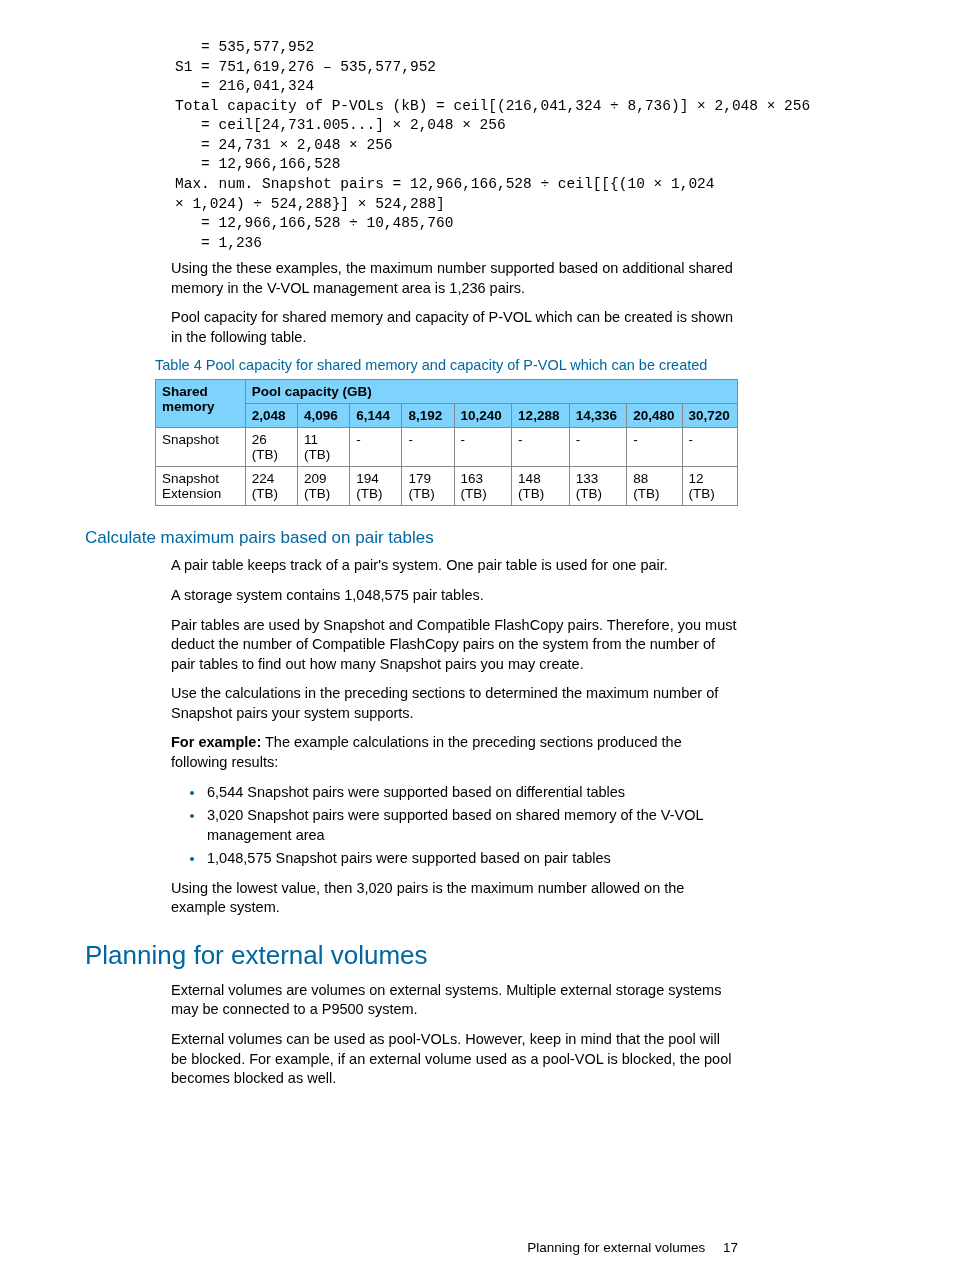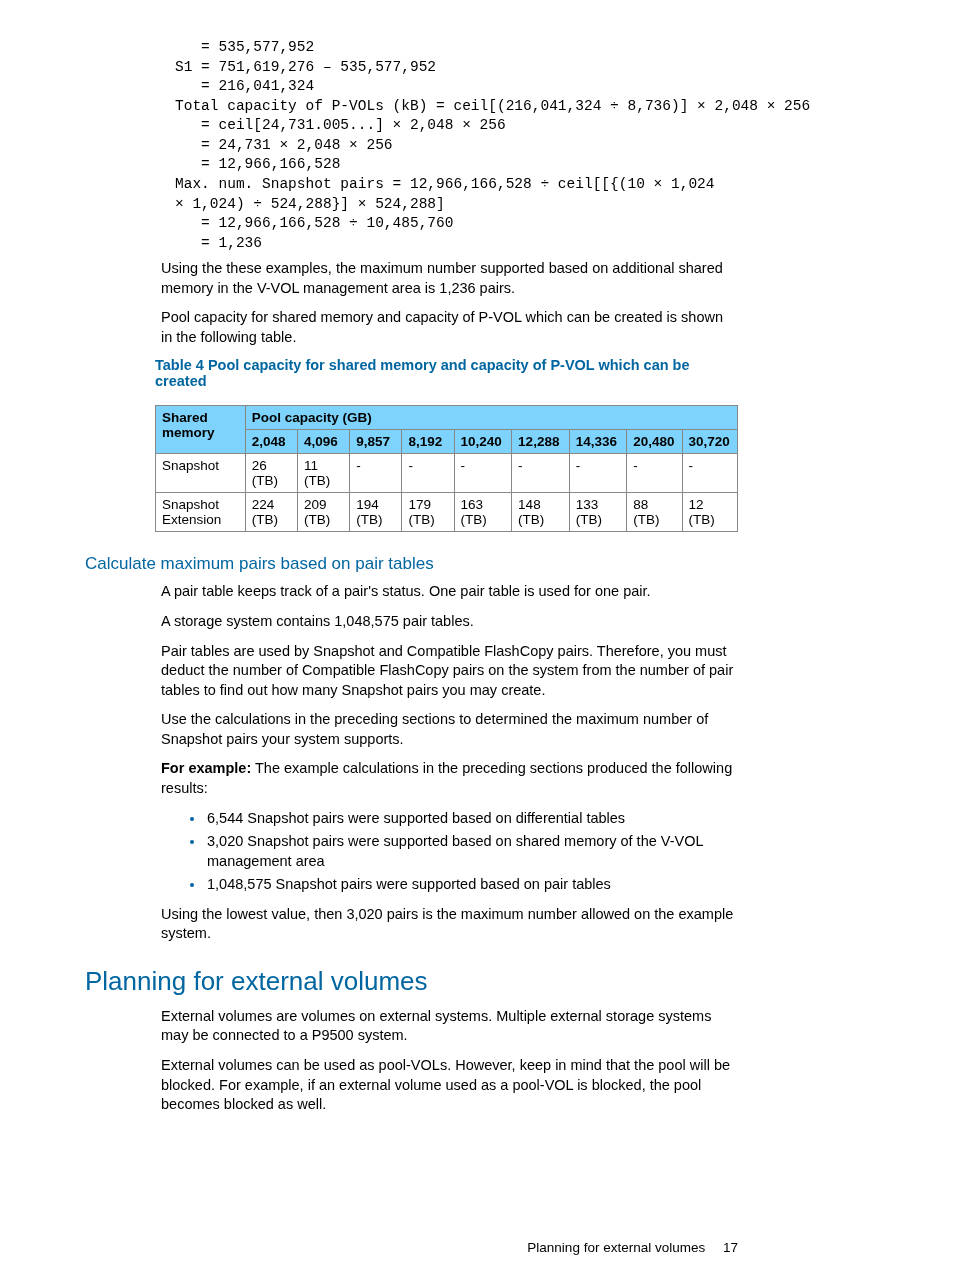--- a/index.html
+++ b/index.html
@@ -21,28 +21,28 @@
     padding-left: 70px;
   }
   pre.code {
     font-family: "Courier New", monospace;
     font-size: 14.5px;
     line-height: 1.35;
     white-space: pre;
     margin: 0 0 6px 20px;
   }
   p {
-    margin: 6px 0 10px 6px;
+    margin: 6px 0 10px 16px;
     line-height: 1.35;
   }
   .table-caption {
     color: #0066a1;
-    font-weight: bold;
+    font-weight: normal;
     font-size: 14.5px;
-    margin: 10px 0 16px 0;
+    margin: 10px 0 6px 0;
   }
   table.cap-table {
     border-collapse: collapse;
     width: 100%;
     margin: 0 0 22px 0;
     font-size: 13.5px;
   }
   table.cap-table th, table.cap-table td {
     border: 1px solid #888;
     padding: 4px 6px;
@@ -114,21 +114,21 @@
 
     <table class="cap-table">
       <tbody>
           <tr>
         <th rowspan="2">Shared memory</th>
         <th colspan="9">Pool capacity (GB)</th>
       </tr>
       <tr>
         <th>2,048</th>
         <th>4,096</th>
-        <th>9,857</th>
+        <th>6,144</th>
         <th>8,192</th>
         <th>10,240</th>
         <th>12,288</th>
         <th>14,336</th>
         <th>20,480</th>
         <th>30,720</th>
       </tr>
       <tr>
         <td>Snapshot</td>
         <td>26 (TB)</td>
@@ -150,21 +150,21 @@
         <td>163 (TB)</td>
         <td>148 (TB)</td>
         <td>133 (TB)</td>
         <td>88 (TB)</td>
         <td>12 (TB)</td>
       </tr>
     </tbody>
       </table>
 
     <h2 class="section">Calculate maximum pairs based on pair tables</h2>
-    <p>A pair table keeps track of a pair's status. One pair table is used for one pair.</p>
+    <p>A pair table keeps track of a pair's system. One pair table is used for one pair.</p>
     <p>A storage system contains 1,048,575 pair tables.</p>
     <p>Pair tables are used by Snapshot and Compatible FlashCopy pairs. Therefore, you must deduct the number of Compatible FlashCopy pairs on the system from the number of pair tables to find out how many Snapshot pairs you may create.</p>
 
     <p>Use the calculations in the preceding sections to determined the maximum number of Snapshot pairs your system supports.</p>
     <p>
       <span class="bold">For example:</span><span> The example calculations in the preceding sections produced the following results:</span>
     </p>
     <ul class="bullets">
       <li>6,544 Snapshot pairs were supported based on differential tables</li>
       <li>3,020 Snapshot pairs were supported based on shared memory of the V-VOL management area</li>

